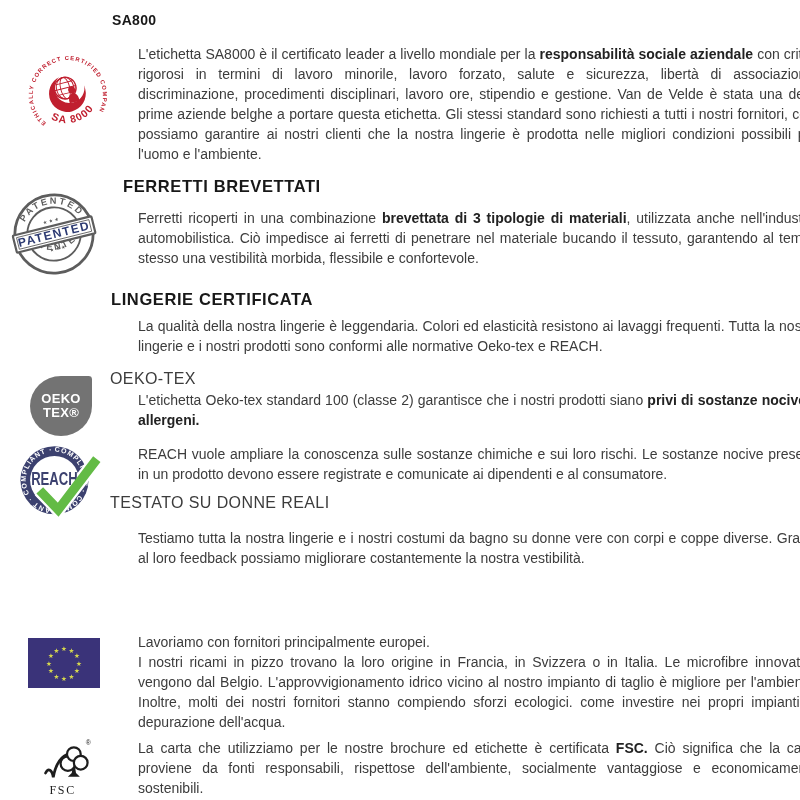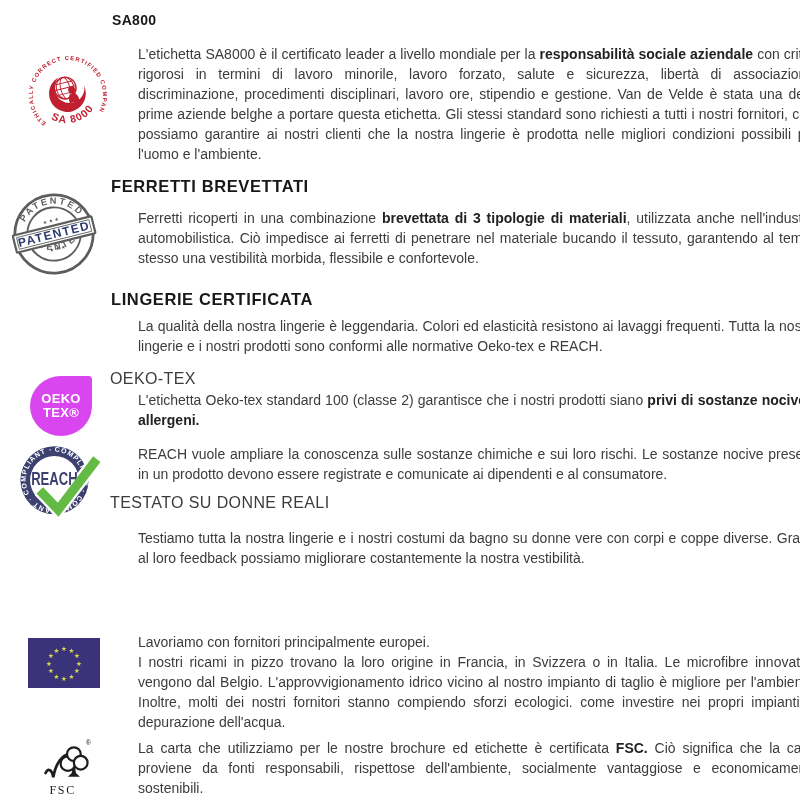--- a/index.html
+++ b/index.html
@@ -20,21 +20,21 @@
     position:absolute;left:112px;margin:0;
     font-size:14px;font-weight:700;color:#181818;letter-spacing:.3px;
   }
   .plain-label{
     position:absolute;left:110px;font-size:16px;color:#3c3c3c;letter-spacing:.4px;
   }
   .badge{position:absolute;}
   #sa-badge{left:22px;top:50px;transform:rotate(-14deg);}
   #patented-badge{left:8px;top:191px;transform:rotate(-6deg);}
   #oeko-badge{
-    left:30px;top:376px;width:62px;height:60px;background:#d946ef;
+    left:30px;top:376px;width:62px;height:60px;background:#737373;
     border-radius:52% 6% 52% 52%;
     display:flex;flex-direction:column;align-items:center;justify-content:center;
     color:#ffffff;font-weight:700;font-size:13px;line-height:14px;letter-spacing:.3px;
   }
   #reach-badge{left:14px;top:436px;}
   #eu-flag{left:28px;top:638px;}
   #fsc-logo{left:42px;top:737px;}
 </style>
 </head>
 <body>
@@ -61,21 +61,21 @@
     <line x1="44" y1="51.5" x2="64" y2="51.5" stroke="#c01f2f" stroke-width="1.1"></line>
     <circle cx="61" cy="49" r="4.2" fill="#c01f2f"></circle>
     <path d="M61 52.5 C56 54 54.5 59 55 64 L67 64 C67.5 59 66 54 61 52.5 Z" fill="#c01f2f"></path>
     <text font-size="12.5" font-weight="700" fill="#c01f2f" letter-spacing="1.5" text-anchor="middle">
       <textPath href="#saBot" startOffset="50%">SA 8000</textPath>
     </text>
   </svg>
 
   <div class="body-text" style="top:44px;"><span>L'etichetta SA8000 è il certificato leader a livello mondiale per la </span><b>responsabilità sociale aziendale</b><span> con criteri rigorosi in termini di lavoro minorile, lavoro forzato, salute e sicurezza, libertà di associazione, discriminazione, procedimenti disciplinari, lavoro ore, stipendio e gestione. Van de Velde è stata una delle prime aziende belghe a portare questa etichetta.  Gli stessi standard sono richiesti a tutti i nostri fornitori, così possiamo garantire ai nostri clienti che la nostra lingerie è prodotta nelle migliori condizioni possibili per l'uomo e l'ambiente.</span></div>
 
-  <h2 class="section-heading" style="top:177px;">FERRETTI BREVETTATI</h2>
+  <h2 class="section-heading" style="top:177px;margin-left:12px;">FERRETTI BREVETTATI</h2>
 
   <svg id="patented-badge" class="badge" width="92" height="86" viewBox="0 0 100 92">
     <defs>
       <path id="patTop" d="M 15.5 57 A 35.5 35.5 0 1 1 84.5 57" fill="none"></path>
       <path id="patBot" d="M 16 38 A 35.5 35.5 0 0 0 84 38" fill="none"></path>
     </defs>
     <circle cx="50" cy="46" r="42.5" fill="none" stroke="#5d5d5d" stroke-width="3"></circle>
     <circle cx="50" cy="46" r="29" fill="none" stroke="#5d5d5d" stroke-width="2"></circle>
     <text font-size="10" font-weight="700" fill="#5d5d5d" letter-spacing="2.5" text-anchor="middle">
       <textPath href="#patTop" startOffset="50%">PATENTED</textPath>

